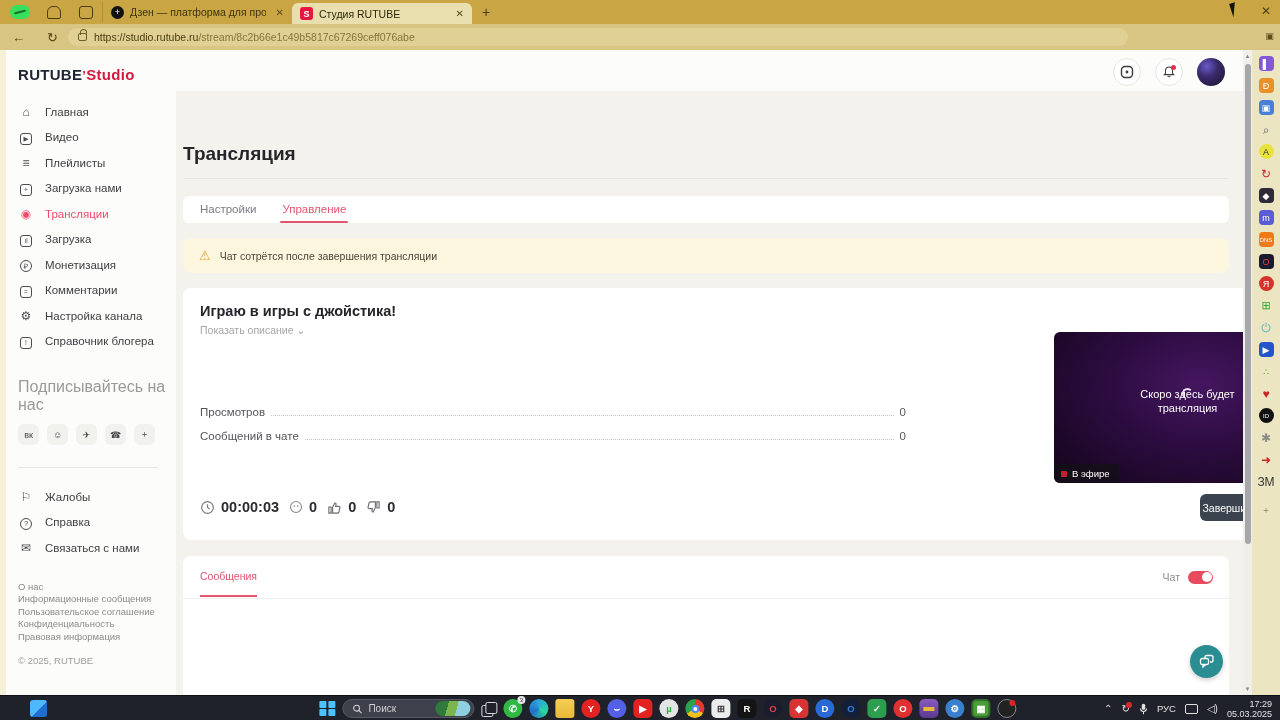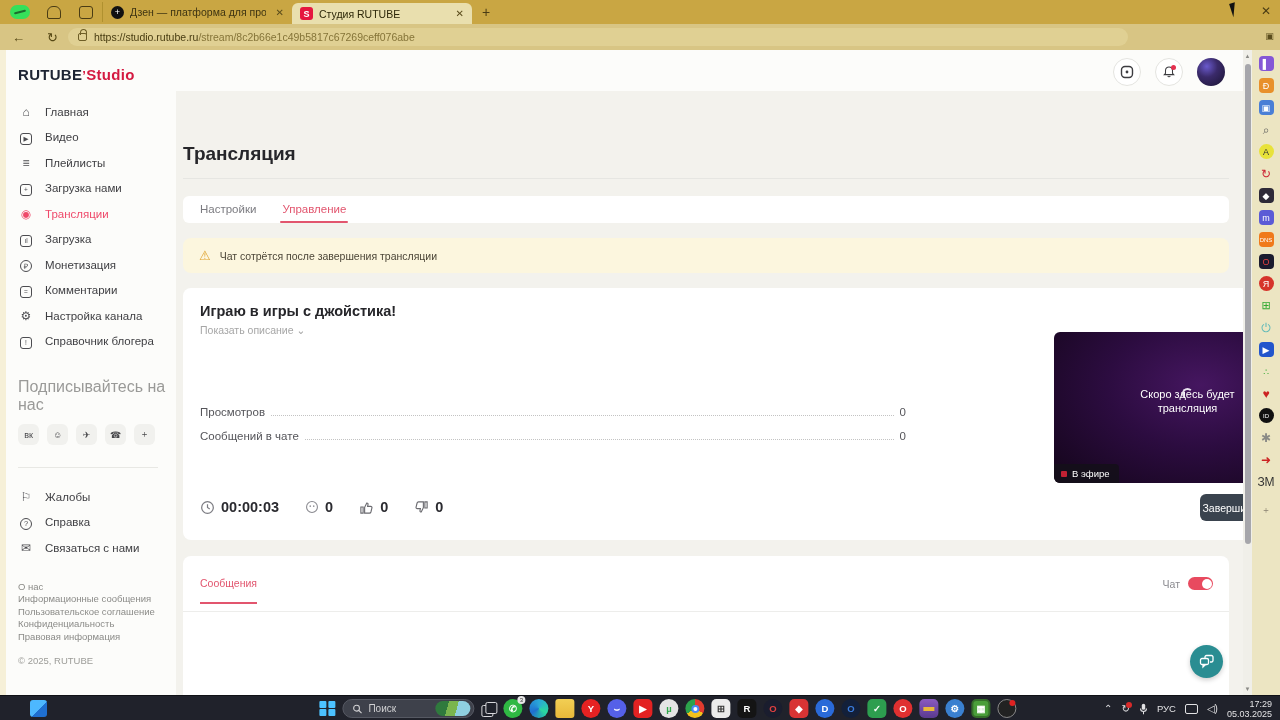--- a/index.html
+++ b/index.html
@@ -82,26 +82,26 @@
   .statlabel { font-size:11.5px; color:#55555a; }
   .leader { flex:1; border-bottom:1px dotted #c3c3c3; margin:0 6px 3px; }
   .statvalue { font-size:11.5px; color:#55555a; }
   .cardicons { position:absolute; right:18px; top:16px; display:flex; gap:17px; color:#55555a; }
   .video { position:absolute; right:16px; top:44px; width:267px; height:151px; border-radius:6px; overflow:hidden;
            background:radial-gradient(ellipse at 55% 35%, #451660 0%, #2c0c40 45%, #130519 100%); }
   .vtext { position:absolute; left:0; right:0; top:55px; text-align:center; color:#fff; font-size:11px; font-weight:normal; line-height:14px; }
   .spin { position:absolute; left:128px; top:56px; width:11px; height:11px; border:2.5px solid transparent; border-top-color:#e8e2ee; border-left-color:#e8e2ee; border-radius:50%; }
   .livebadge { position:absolute; left:0; bottom:0; background:rgba(20,15,26,.9); color:#fff; font-size:9.5px; padding:4px 9px 4px 7px; border-radius:0 4px 0 0; display:flex; align-items:center; gap:5px; }
   .livedot { width:6px; height:6px; background:#c22133; border-radius:1px; }
-  .timerrow { position:absolute; left:17px; top:211px; display:flex; align-items:flex-end; gap:26px; }
+  .timerrow { position:absolute; left:17px; top:211px; display:flex; align-items:flex-end; gap:10px; }
   .trgroup { display:flex; align-items:center; gap:6px; font-size:14.5px; font-weight:bold; color:#2b2b30; }
   .endbtn { position:absolute; right:16px; top:206px; width:121px; height:27px; background:#3a434e; color:#fff; border:none; border-radius:6px; font-size:10.5px; font-family:"Liberation Sans",sans-serif; cursor:pointer; }
 
   .card2 { position:absolute; left:0; top:465px; width:1046px; height:200px; background:#fff; border-radius:8px 8px 0 0; }
-  .card2row { height:56px; border-bottom:1px solid #ededeb; display:flex; align-items:center; justify-content:space-between; padding:0 16px 0 17px; }
+  .card2row { height:43px; border-bottom:1px solid #ededeb; display:flex; align-items:center; justify-content:space-between; padding:0 16px 0 17px; }
   .msgstab { font-size:10.5px; color:#e2556e; position:relative; padding-bottom:2px; cursor:pointer; }
   .msgstab::after { content:""; position:absolute; left:0; right:0; bottom:-13px; height:2px; background:#e2556e; }
   .chatwrap { display:flex; align-items:center; gap:8px; }
   .chatlabel { font-size:10.5px; color:#8b8b90; }
   .toggle { width:25px; height:13px; background:#e84a5f; border-radius:7px; position:relative; cursor:pointer; }
   .knob { position:absolute; right:1.5px; top:1.5px; width:10px; height:10px; background:#fff; border-radius:50%; }
 
   .fab { position:absolute; left:1190px; top:595px; width:33px; height:33px; border-radius:50%; background:#2a8d92; display:flex; align-items:center; justify-content:center; box-shadow:0 2px 5px rgba(0,0,0,.2); cursor:pointer; }
 
   

